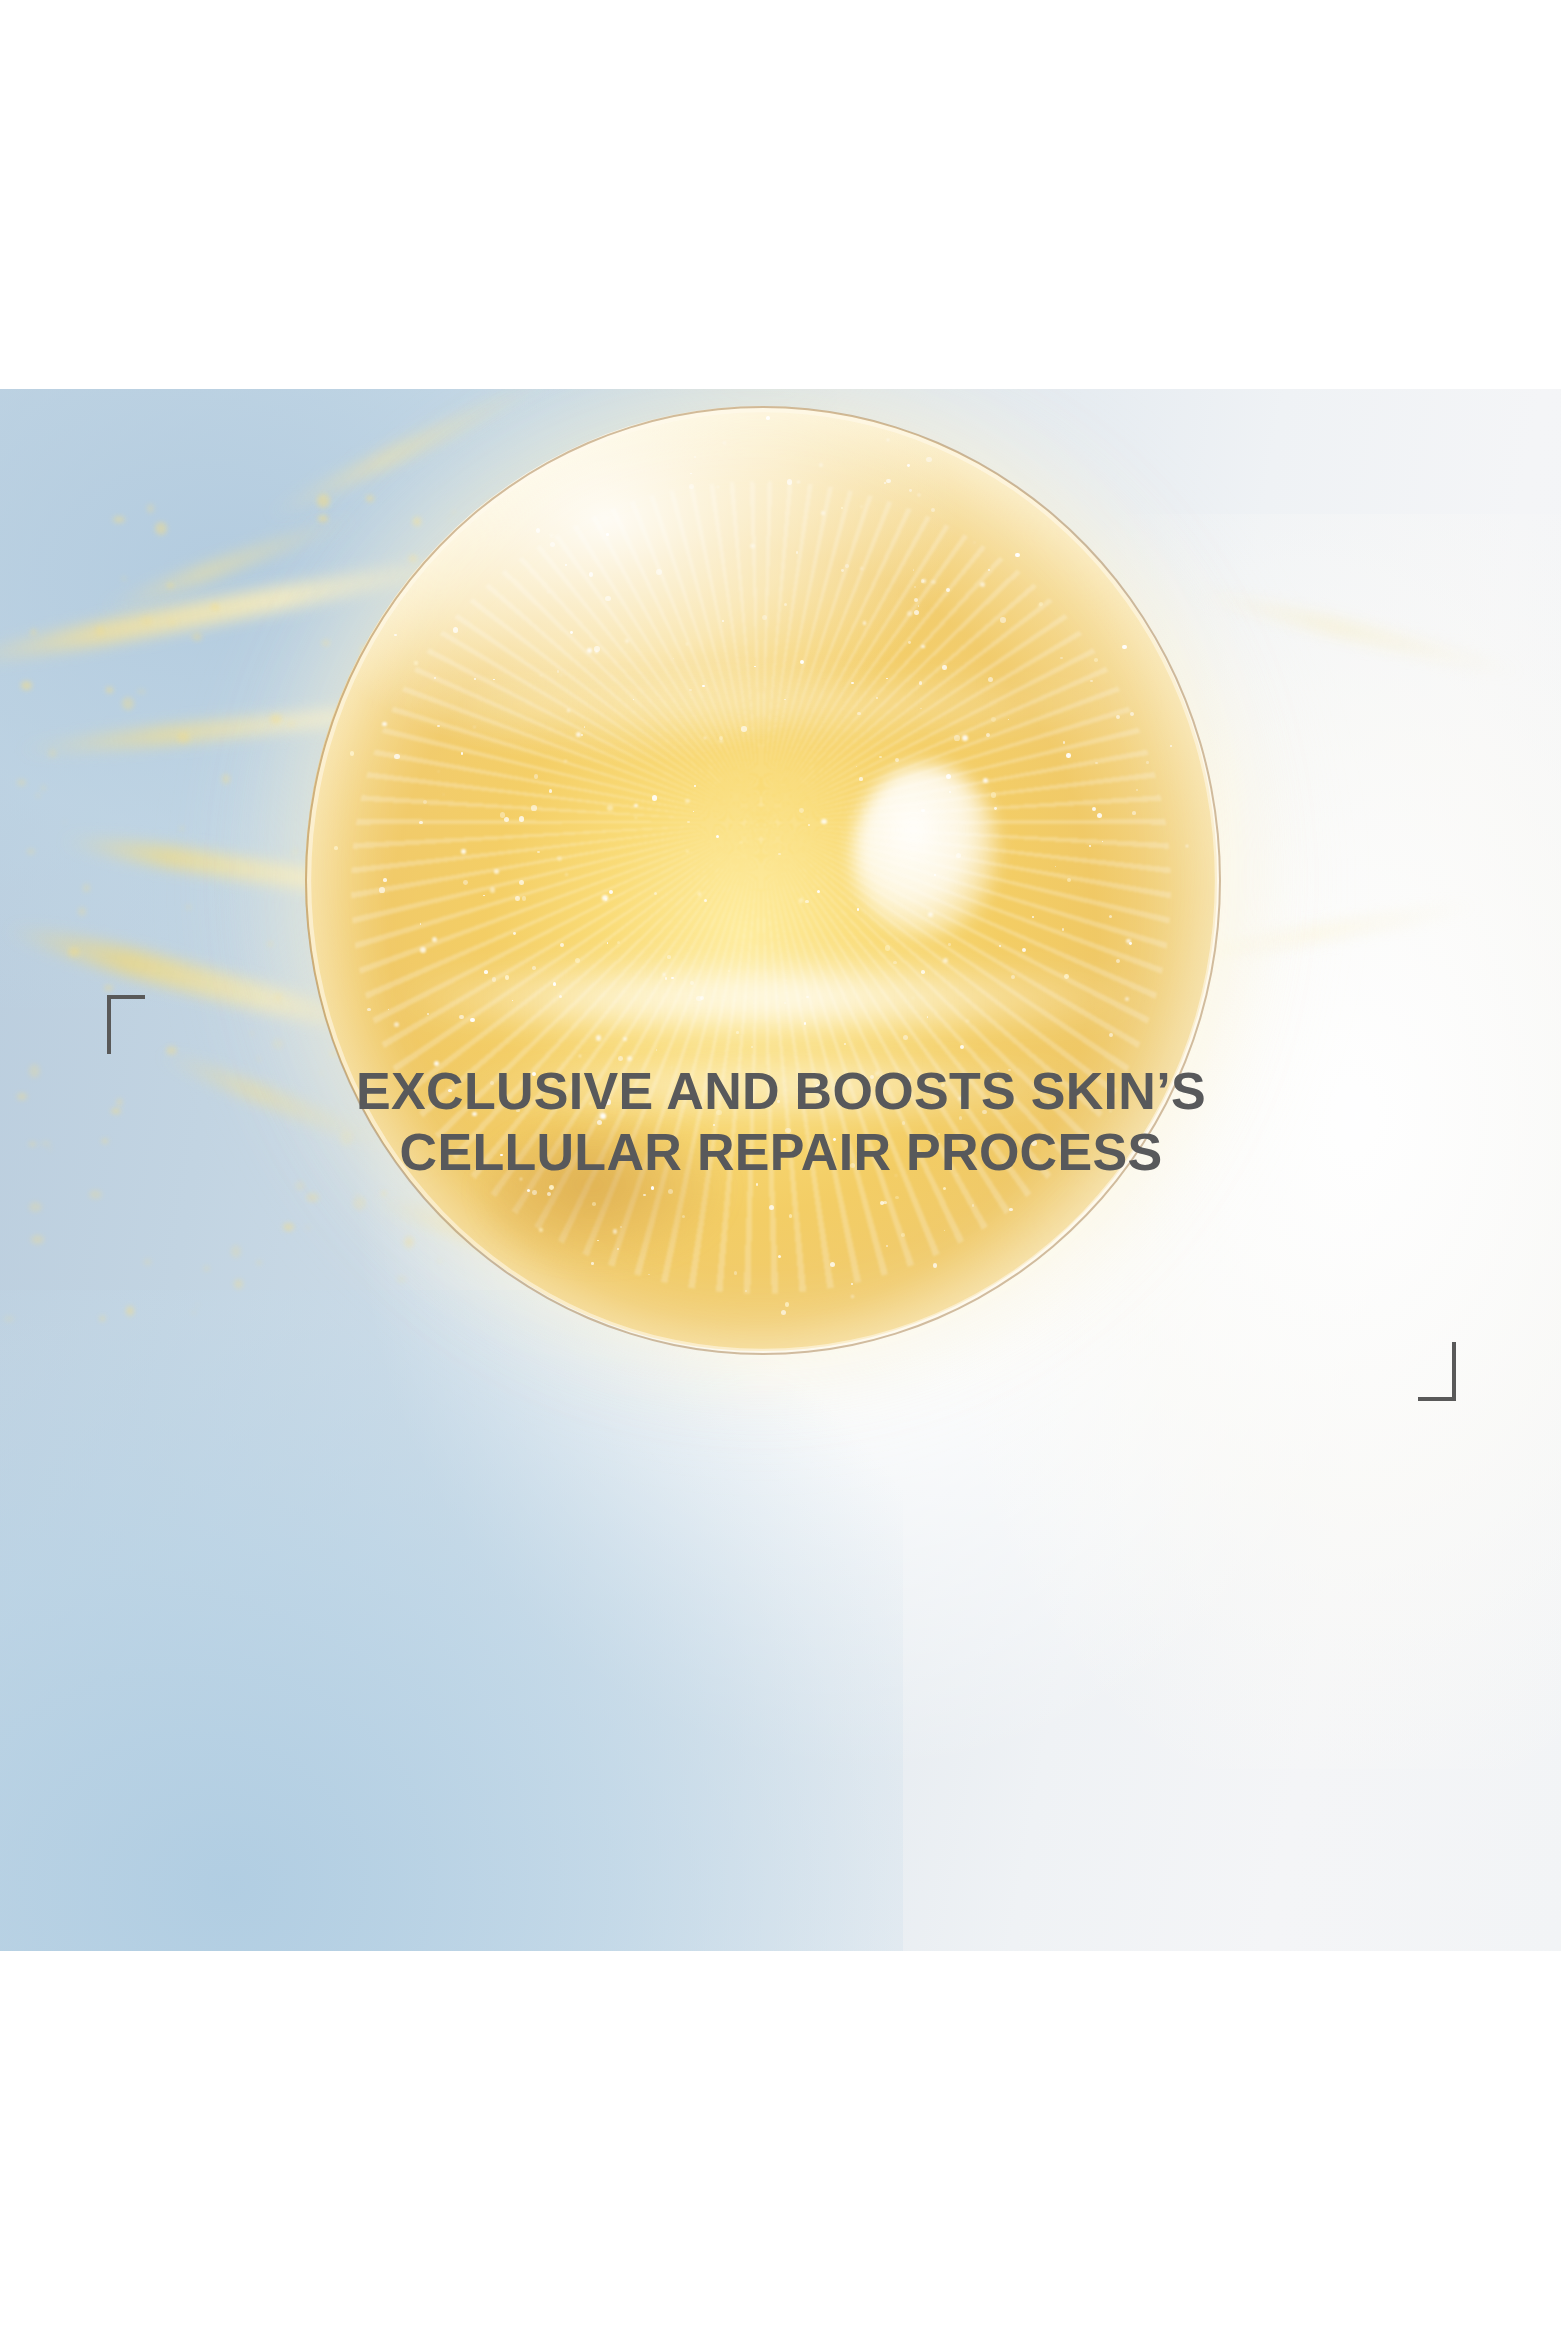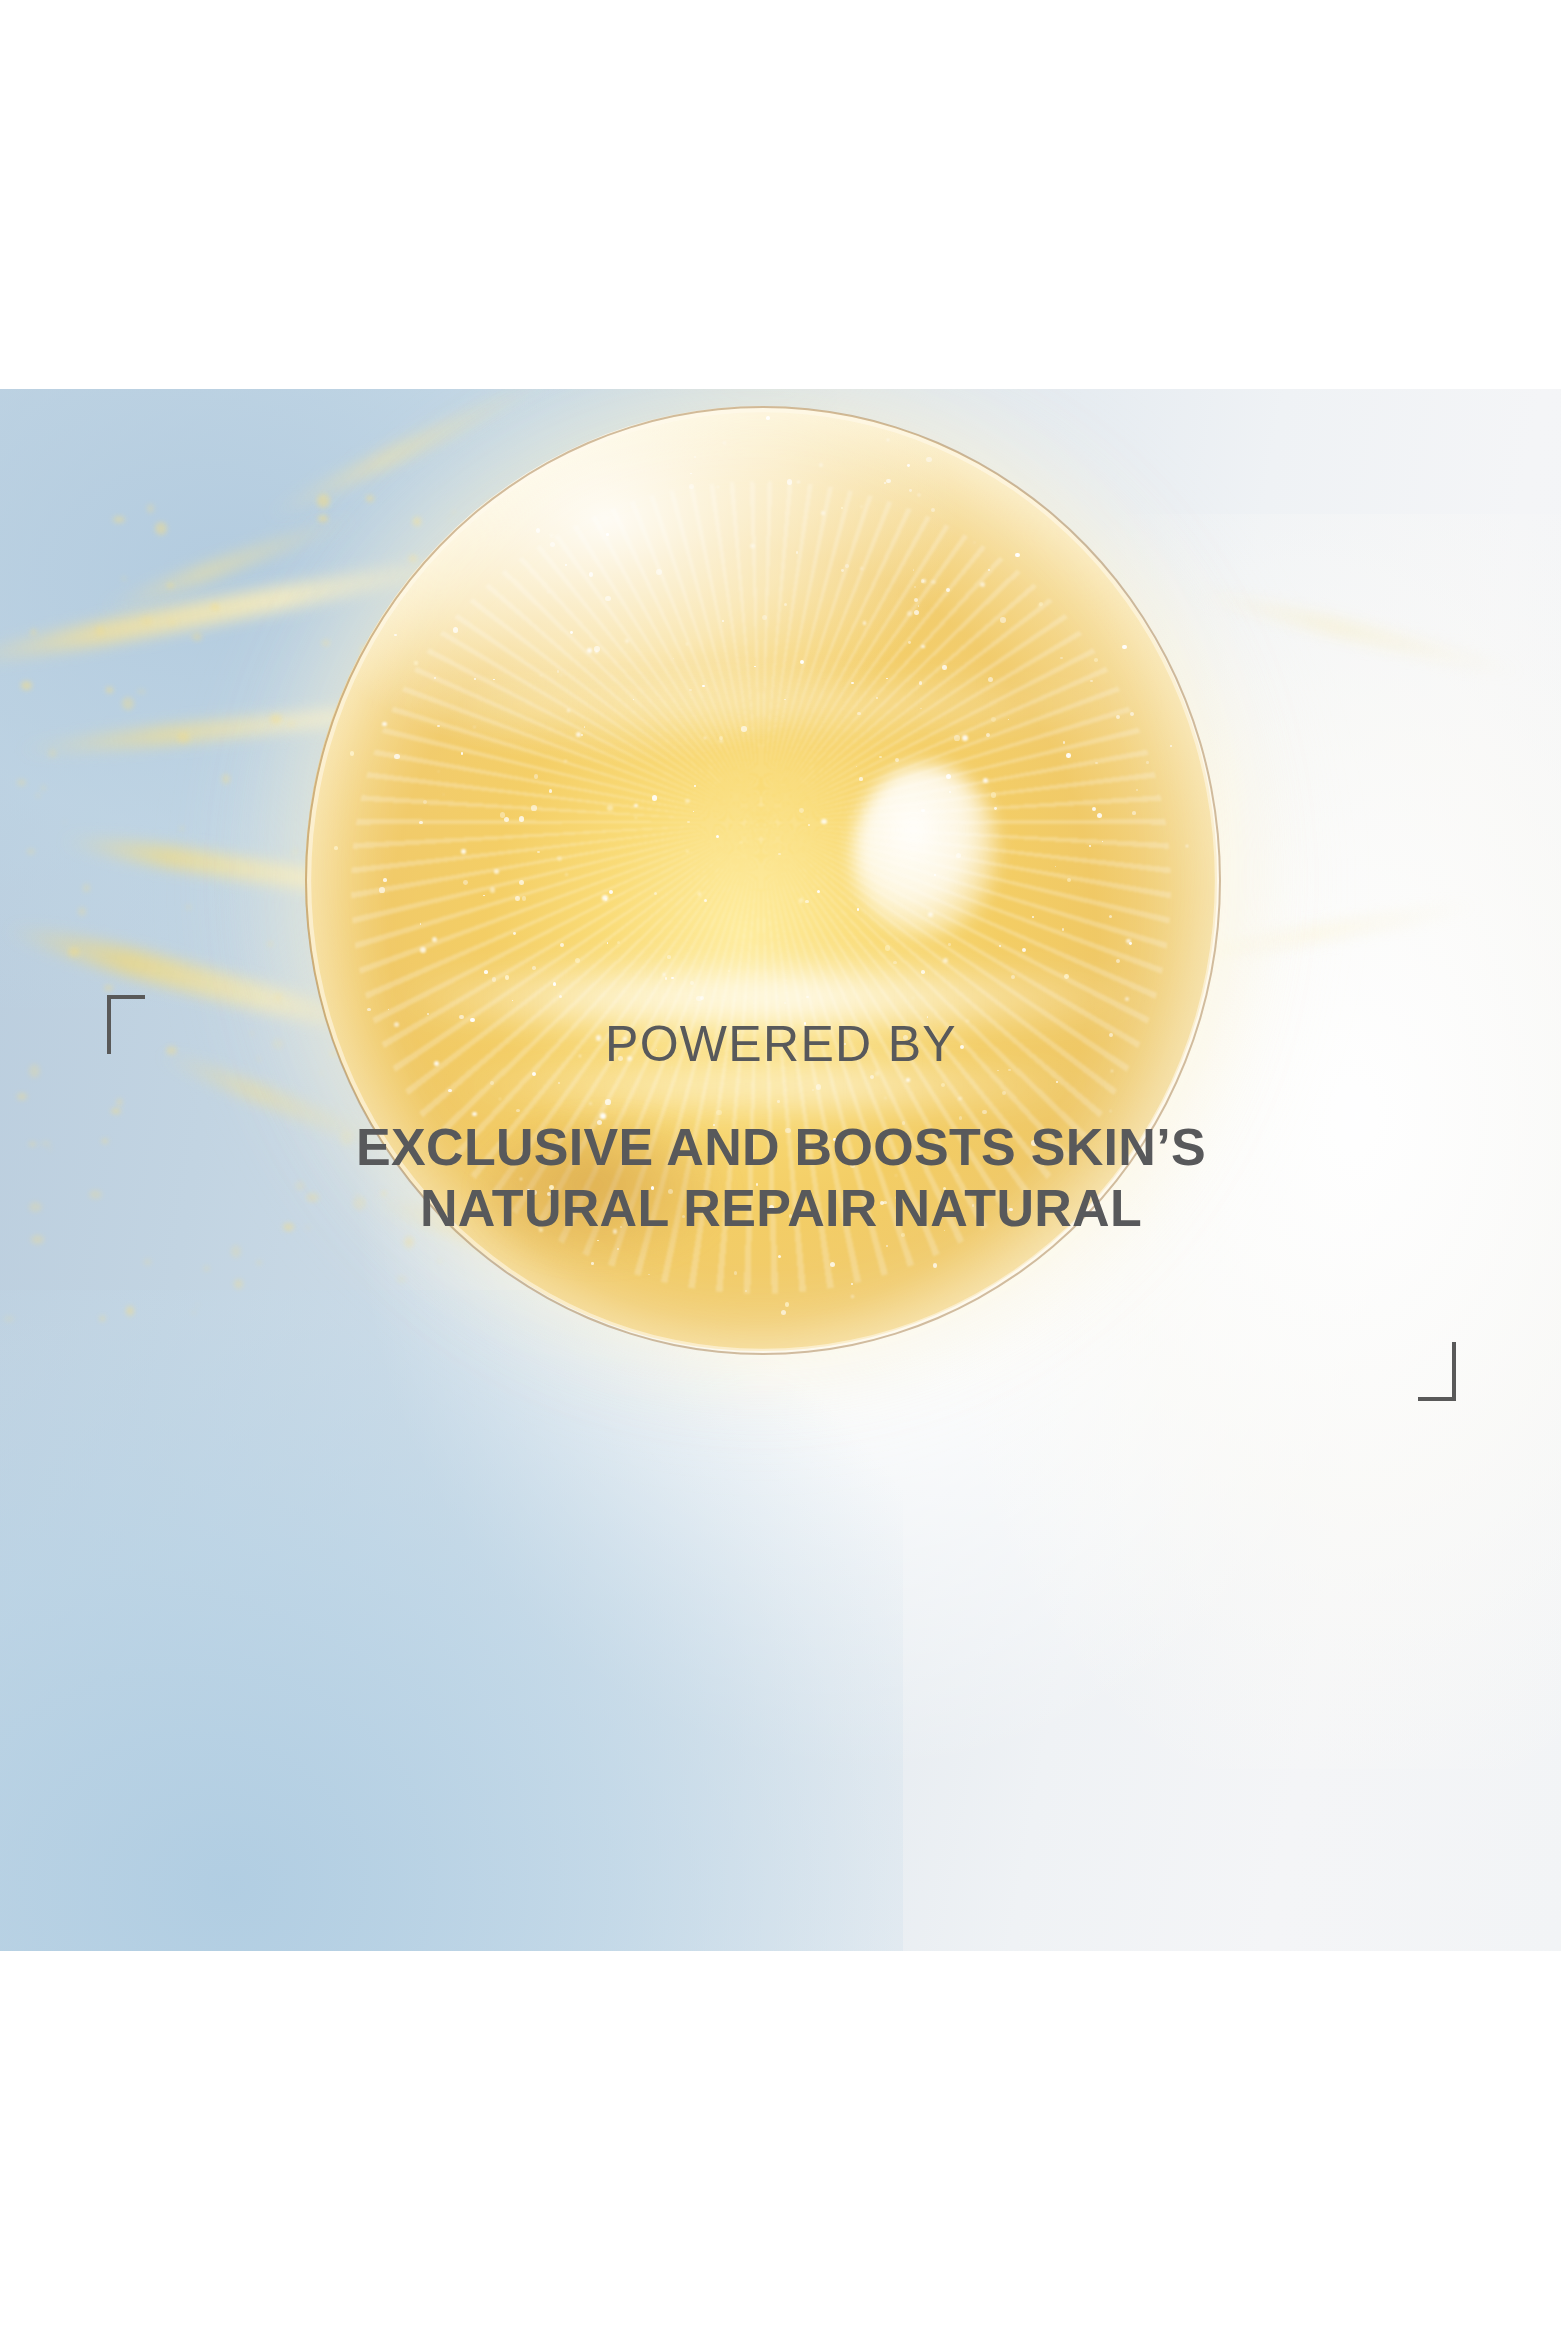--- a/index.html
+++ b/index.html
@@ -824,21 +824,20 @@
   <div class="bracket tl" id="bracket-tl" style="left: 107px; top: 995px;">
     <span class="v" style="background: rgb(89, 89, 89);"></span>
     <span class="h" style="background: rgb(89, 89, 89);"></span>
   </div>
   <div class="bracket br" id="bracket-br" style="left: 1418px; top: 1342px;">
     <span class="v" style="background: rgb(89, 89, 89);"></span>
     <span class="h" style="background: rgb(89, 89, 89);"></span>
   </div>
 
   <div id="copy" style="color: rgb(88, 89, 91);">
-    <p class="line-powered">POWERED BY</p>
     <div id="subblock">
       <p class="line-sub">EXCLUSIVE AND BOOSTS SKIN’S</p>
-      <p class="line-sub">NATURAL REPAIR NATURAL</p>
+      <p class="line-sub">CELLULAR REPAIR PROCESS</p>
     </div>
   </div>
 
 </div>
 
 
 </body></html>

